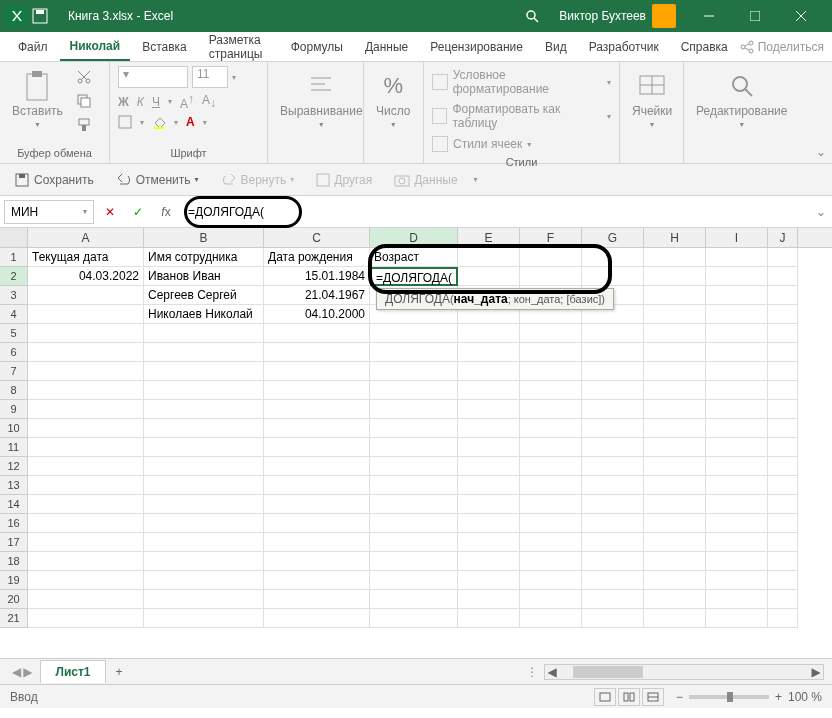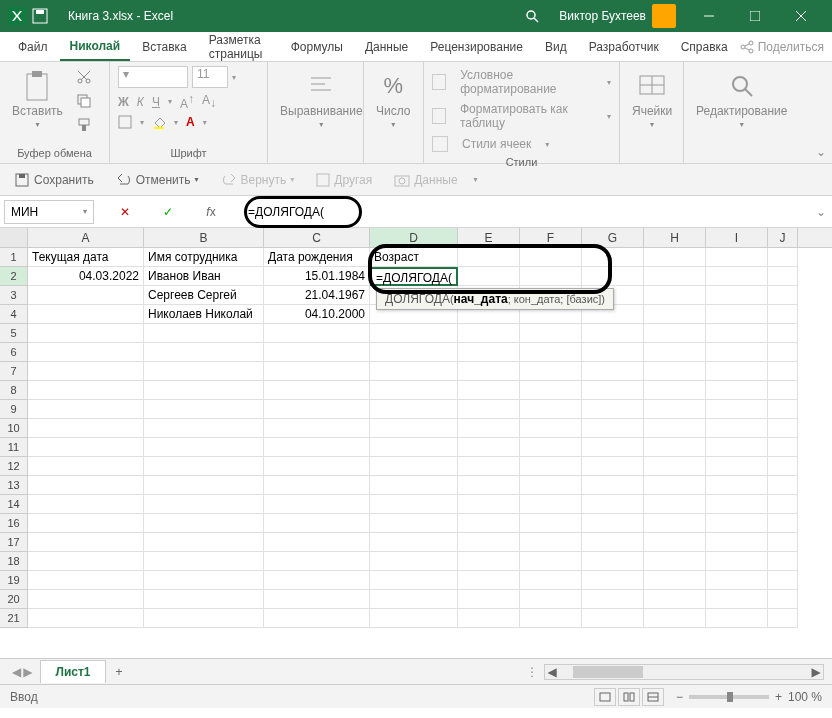--- a/index.html
+++ b/index.html
@@ -21,27 +21,27 @@
 .ribbon .group{border-right:1px solid #d4d4d4;padding:4px 8px;display:flex;flex-direction:column;justify-content:space-between}
 .ribbon .group-label{text-align:center;font-size:11px;color:#666;padding-top:2px}
 .ribbon .group-content{display:flex;gap:6px;align-items:flex-start;flex:1}
 .ribbon .bigbtn{display:flex;flex-direction:column;align-items:center;gap:2px;padding:4px;color:#888}
 .ribbon .bigbtn .icon{width:32px;height:32px;display:flex;align-items:center;justify-content:center}
 .ribbon .smallbtns{display:flex;flex-direction:column;gap:2px}
 .ribbon .smallbtn{width:22px;height:22px;display:flex;align-items:center;justify-content:center;color:#888}
 .ribbon .font-row{display:flex;gap:4px;align-items:center}
 .ribbon .font-select{width:70px;height:22px;border:1px solid #ccc;background:#fff;padding:0 4px;color:#999}
 .ribbon .font-size{width:36px;height:22px;border:1px solid #ccc;background:#fff;padding:0 4px;color:#999}
-.ribbon .style-item{display:flex;align-items:center;gap:14px;color:#999;padding:2px 0;font-size:11px}
+.ribbon .style-item{display:flex;align-items:center;gap:5px;color:#999;padding:2px 0;font-size:11px}
 .ribbon .style-icon{width:16px;height:16px;border:1px solid #ccc}
 .ribbon .collapse{position:absolute;right:6px;bottom:4px;color:#888}
 .qat{height:32px;background:#f3f3f3;border-bottom:1px solid #d4d4d4;display:flex;align-items:center;padding:0 8px;gap:10px}
 .qat .qbtn{display:flex;align-items:center;gap:4px;color:#666;padding:2px 6px}
 .qat .qbtn.disabled{color:#bbb}
-.formula-bar{height:32px;border-bottom:1px solid #d4d4d4;display:flex;align-items:center;padding:0 4px;gap:19px;background:#fff}
+.formula-bar{height:32px;border-bottom:1px solid #d4d4d4;display:flex;align-items:center;padding:0 4px;gap:4px;background:#fff}
 .name-box{width:90px;height:24px;border:1px solid #ccc;padding:0 6px;display:flex;align-items:center;justify-content:space-between}
 .fb-btn{width:24px;height:24px;display:flex;align-items:center;justify-content:center;color:#666}
 .fb-btn.cancel{color:#c00}
 .fb-btn.confirm{color:#0a0}
 .formula-input{flex:1;height:24px;padding:0 6px;display:flex;align-items:center;position:relative}
 .formula-highlight{position:absolute;left:2px;top:-4px;width:118px;height:32px;border:3px solid #000;border-radius:16px;pointer-events:none}
 .grid-area{position:relative;height:430px;overflow:hidden;background:#fff}
 .col-headers{display:flex;height:20px;background:#f0f0f0;border-bottom:1px solid #ccc}
 .corner{width:28px;border-right:1px solid #ccc;background:#e8e8e8}
 .col-h{border-right:1px solid #ccc;text-align:center;line-height:20px;color:#444;background:#f0f0f0}

